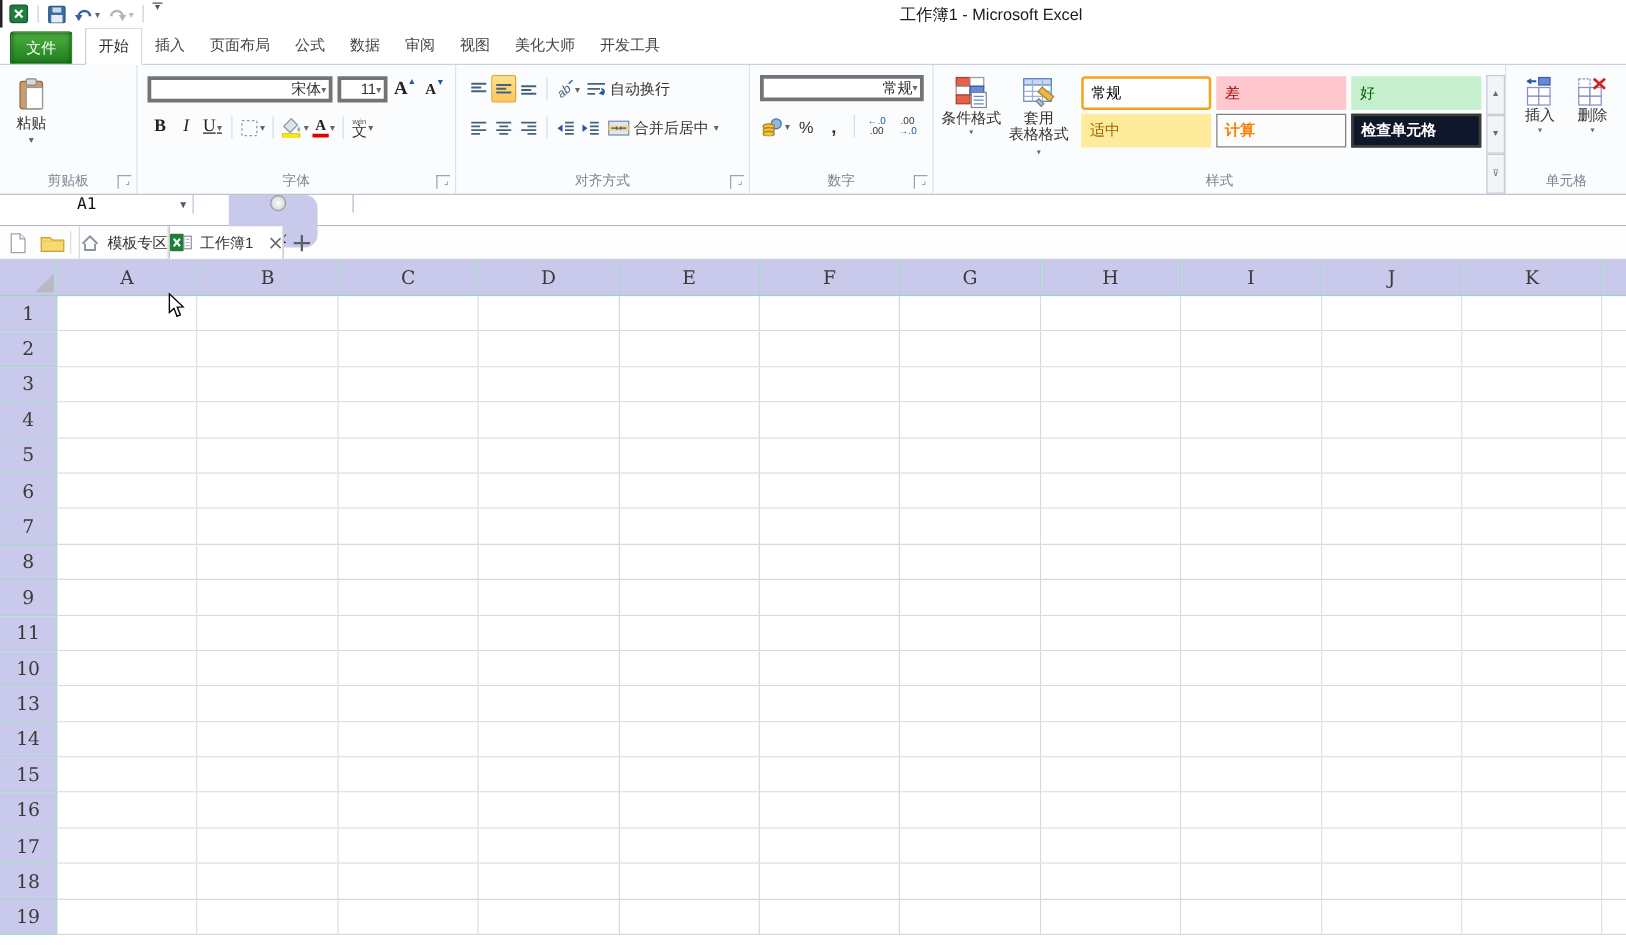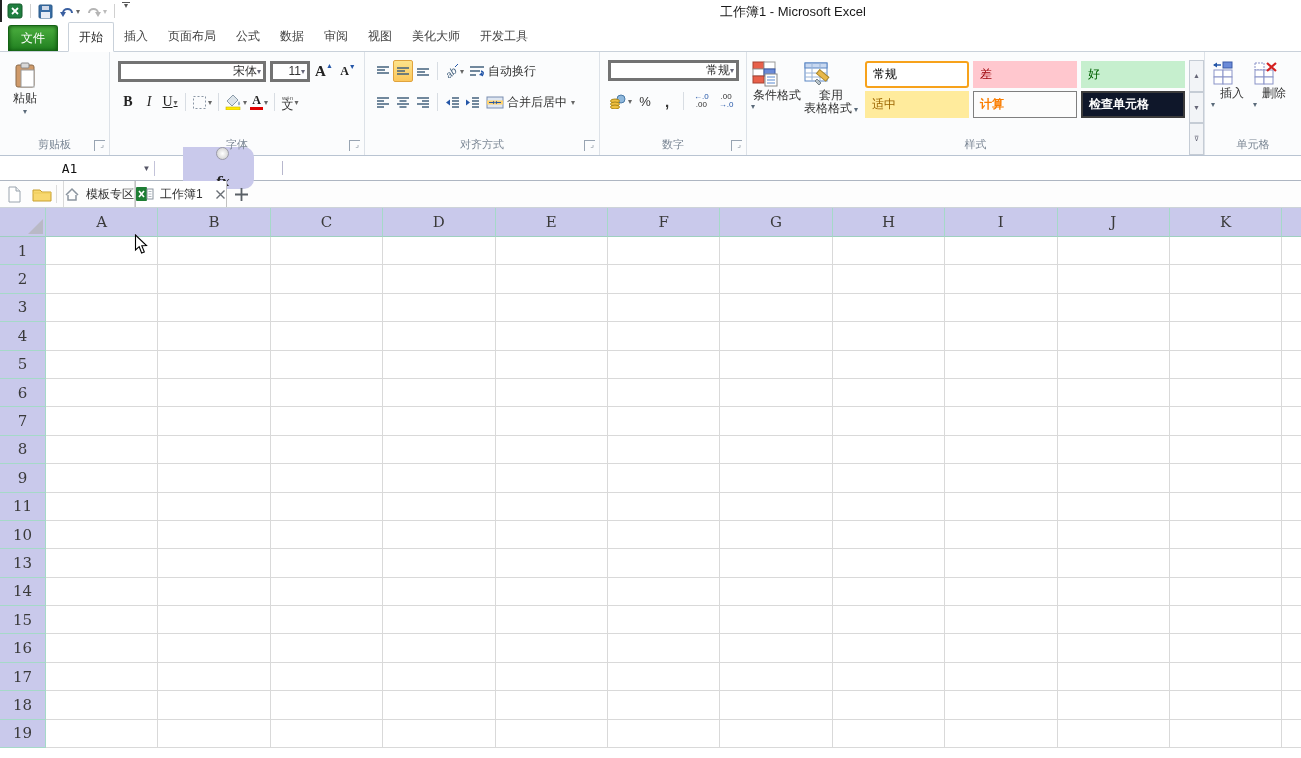--- a/index.html
+++ b/index.html
@@ -71,39 +71,39 @@
   .albl { display:flex; align-items:center; gap:3px; height:22px; margin-left:4px; }
 
   
   .g-num { width:147px; }
   .decbtn { display:flex; flex-direction:column; align-items:center; line-height:8px;
     font-size:8px; color:#333; padding:0 3px; }
   .decbtn b { color:#2456a8; font-weight:normal; }
 
   
   .g-styles { width:458px; display:flex; }
-  .bigbtn { display:flex; flex-direction:column; justify-content:flex-start;
-    gap:2px; padding-top:1px; }
+  .bigbtn { display:flex; flex-direction:column; align-items:center; justify-content:flex-start;
+    gap:2px; padding-top:1px;font-family:Liberation Mono, monospace; }
   .bb-cf { width:52px; margin-left:4px; }
   .bb-ft { width:56px; }
   .bigbtn .t { line-height:13px; text-align:center; }
   .ddv { font-size:8px; color:#5a6a7a; line-height:6px; }
   .style-gallery { display:grid; grid-template-columns:repeat(3,104px); grid-auto-rows:27px;
     gap:3px 4px; margin:1px 0 0 6px; }
   .style-item { display:flex; align-items:center; padding-left:6px; font-size:12px; }
   .gal-scroll { display:flex; flex-direction:column; margin-left:4px; width:15px; }
   .gal-scroll div { flex:1; border:1px solid #c5ccd5; background:#f2f4f7; font-size:7px;
     color:#667; display:flex; align-items:center; justify-content:center; }
 
   
   .g-cells { width:96px; display:flex; border-right:none; }
   .bb-sm { width:42px; }
 
   
-  .formulabar { height:25px; display:flex; align-items:center; background:#fff;
+  .formulabar { height:25px; display:flex; align-items:flex-start; background:#fff;
     border-bottom:1px solid #aeb6c2;gap:28px; }
   .namebox { width:155px; display:flex; align-items:center; background:#fff;
     border-right:1px solid #c3c3d9; }
   .namebox .nb-text { flex:1; text-align:center; font-family:"DejaVu Sans Mono", monospace; font-size:13px; color:#111; }
   .nb-dd { width:15px; font-size:8px; color:#556; text-align:center; }
   .fxarea { width:71px; background:#c9c9eb; display:flex; align-items:center;
     gap:14px; padding-left:8px; border-radius:0 10px 10px 0;flex-direction:column; }
   .circ { width:13px; height:13px; border-radius:50%; background:radial-gradient(#fff,#c9c9c9);
     border:1px solid #9a9aa8; }
   .fx { font-family:"DejaVu Serif", serif; font-style:italic; font-weight:bold; font-size:13px; color:#222; }

